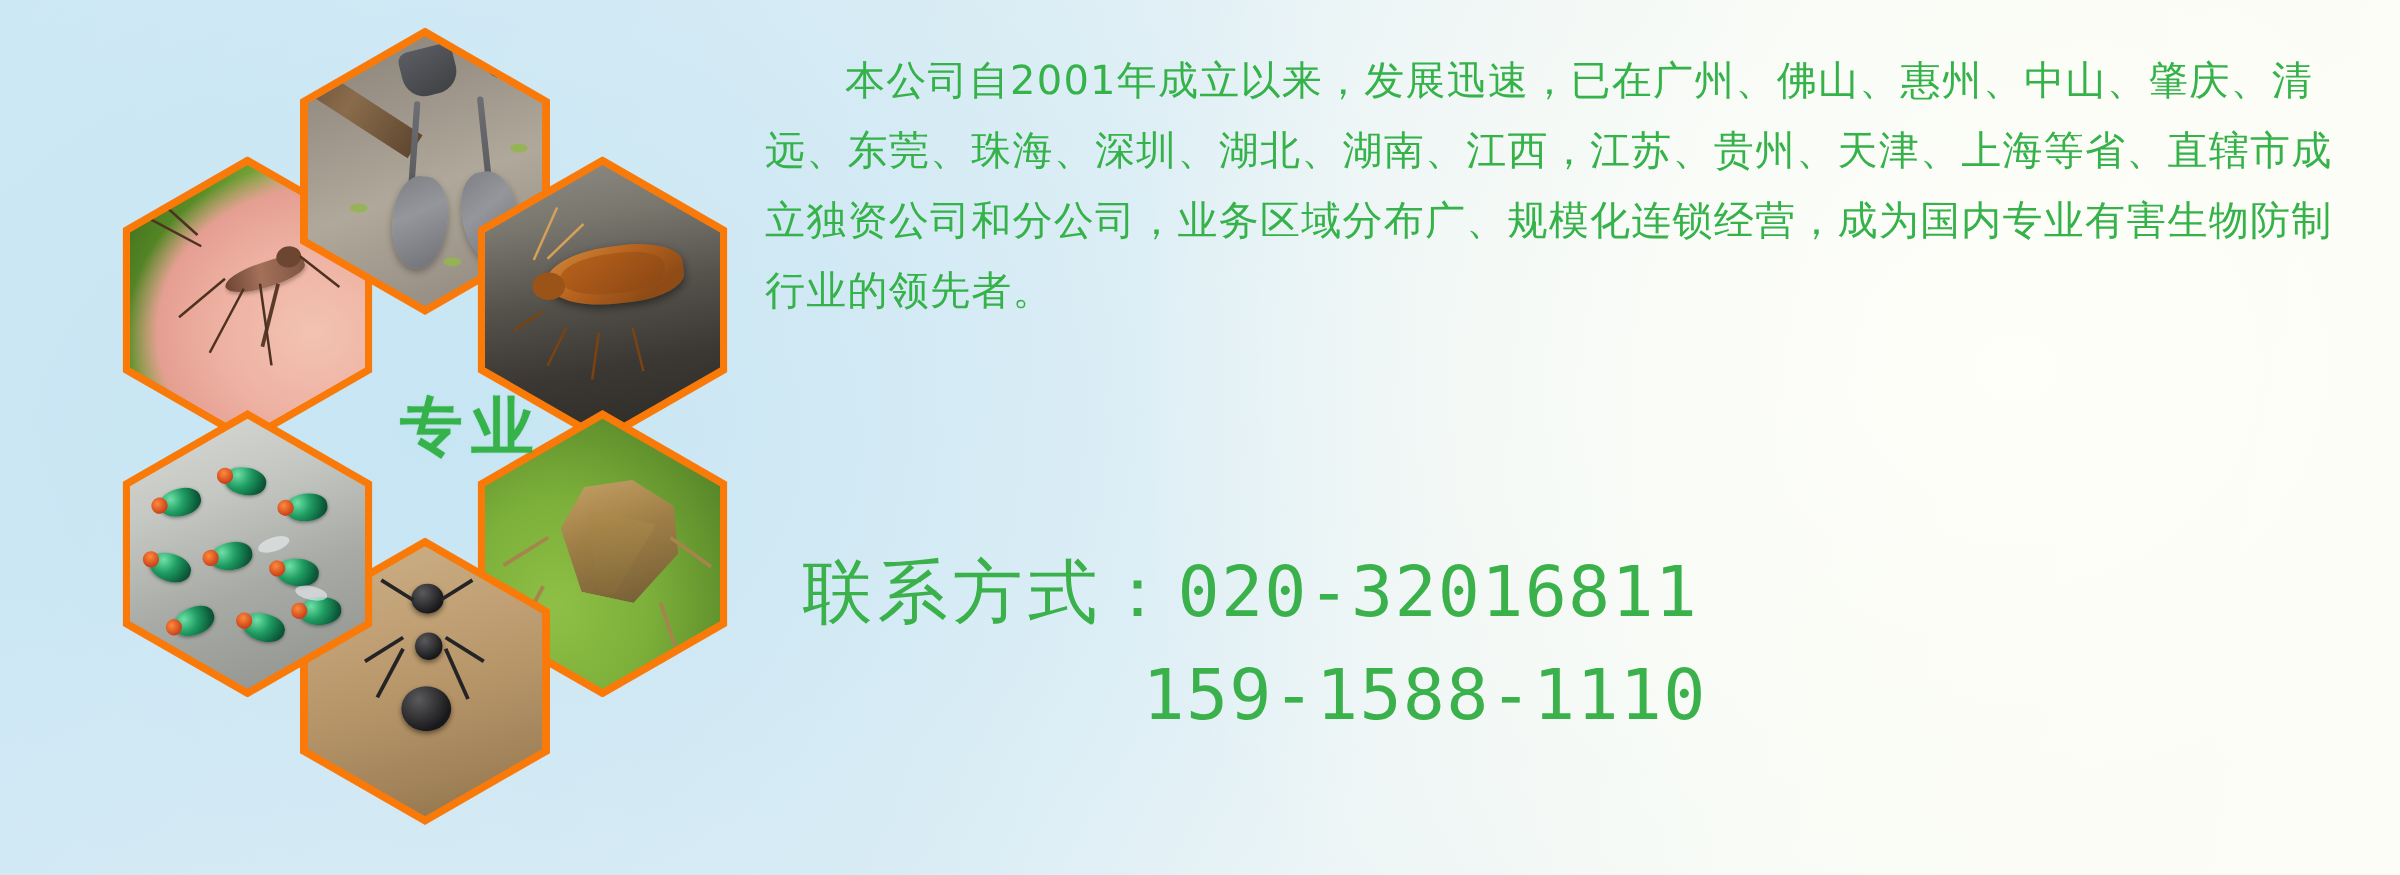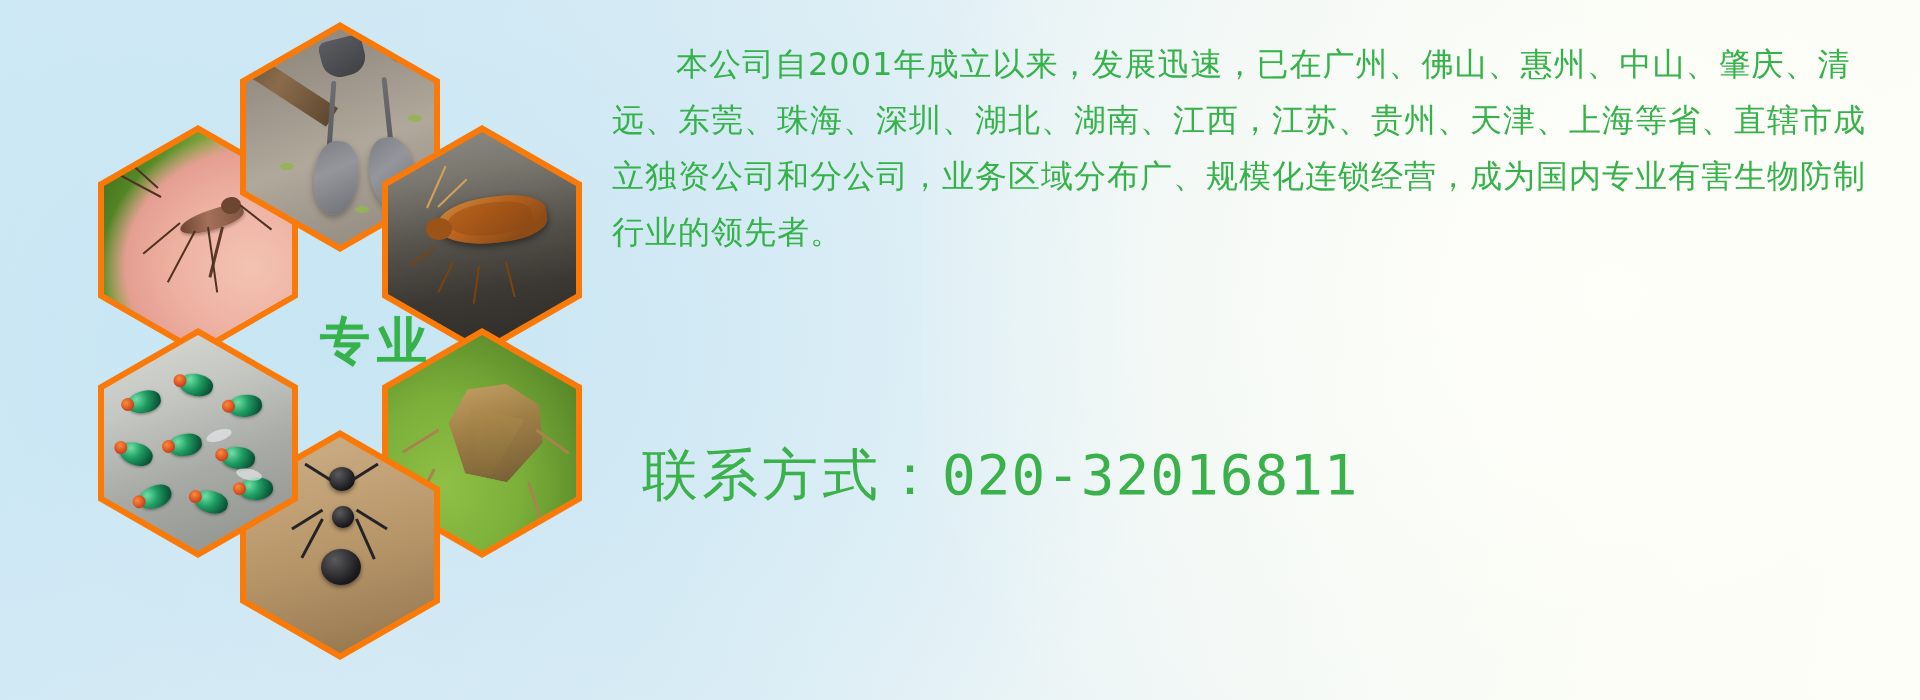--- a/index.html
+++ b/index.html
@@ -433,15 +433,18 @@
   </div>
 
   <div class="copy">
     <div class="paragraph">本公司自2001年成立以来，发展迅速，已在广州、佛山、惠州、中山、肇庆、清远、东莞、珠海、深圳、湖北、湖南、江西，江苏、贵州、天津、上海等省、直辖市成立独资公司和分公司，业务区域分布广、规模化连锁经营，成为国内专业有害生物防制行业的领先者。</div>
   </div>
 
   <div class="contact">
     <div class="row1">
       <span class="label">联系方式：</span><span class="num">020-32016811</span>
     </div>
+    <div class="row2">
+      <span class="num">159-1588-1110</span>
+    </div>
   </div>
 
 </div>
 
 </body></html>

